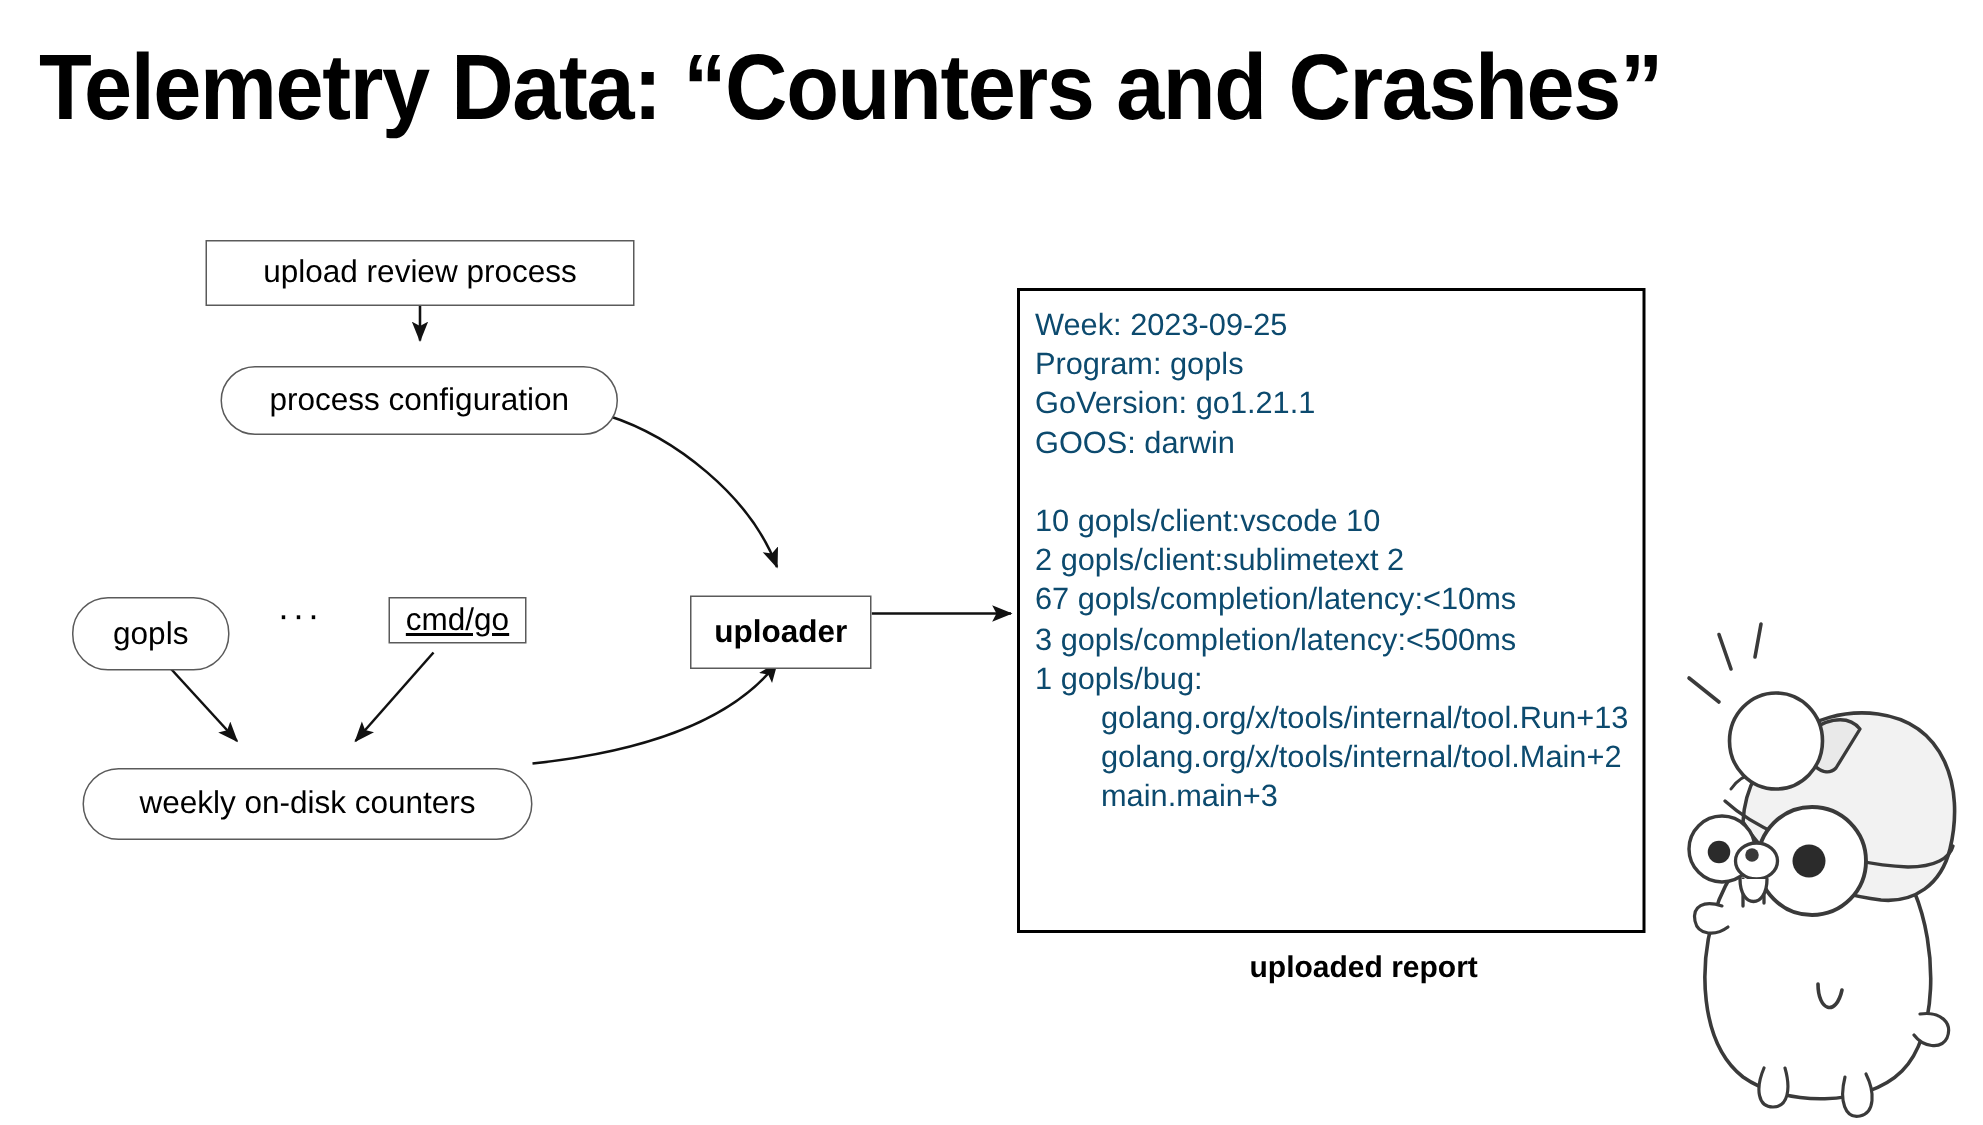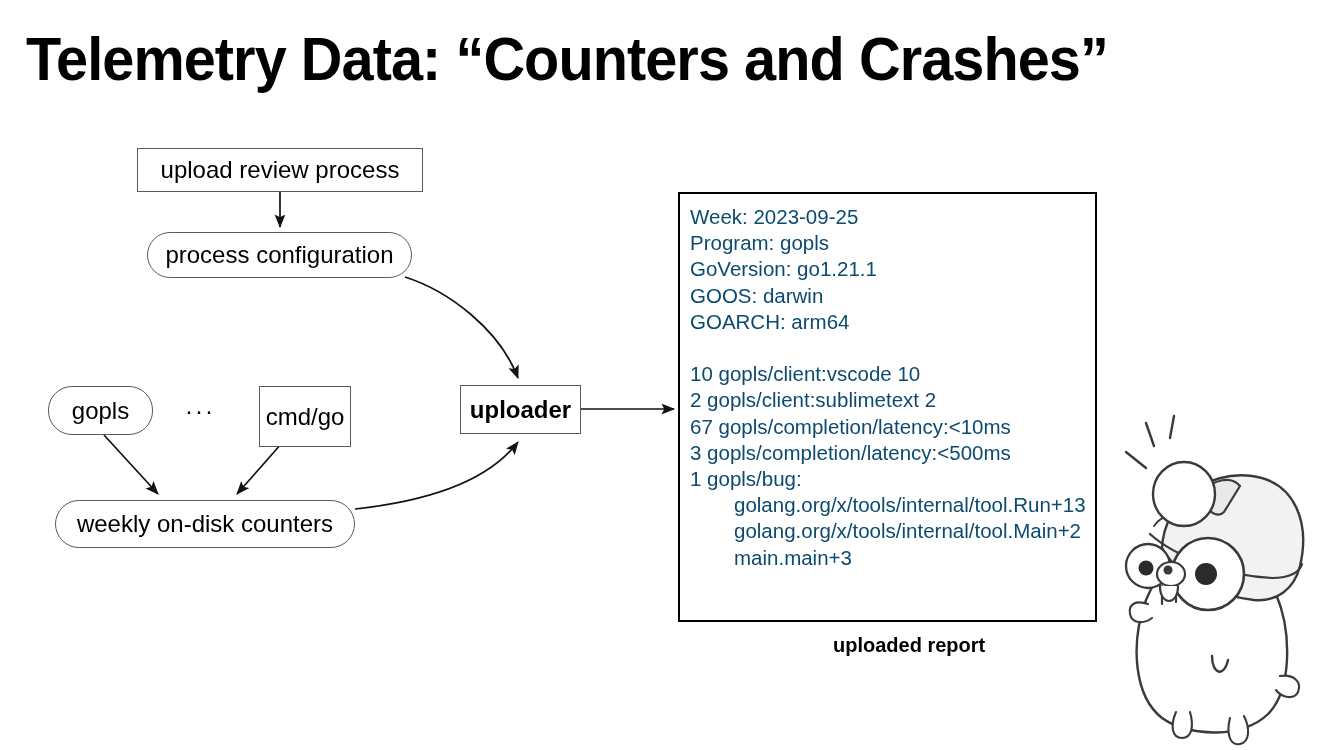--- a/index.html
+++ b/index.html
@@ -48,43 +48,44 @@
     height: 470px;
   }
 
   .node {
     position: absolute;
     box-sizing: border-box;
     background: #ffffff;
     display: flex;
     align-items: center;
     justify-content: center;
-    font-size: 24px;
+    font-size: 21px;
     color: #000000;
     white-space: nowrap;
+    margin-top: 12px;
   }
   .node.rect {
     border: 1.6px solid #5a5a5a;
   }
   .node.pill {
     border: 1.6px solid #5a5a5a;
     border-radius: 999px;
   }
   .ellipsis {
     position: absolute;
     font-size: 24px;
     letter-spacing: 2px;
     color: #000000;
   }
 
   
   #node-upload-review   { left: 137px; top: 28px;  width: 286px; height: 44px; }
   #node-upload-config   { left: 147px; top: 112px; width: 265px; height: 46px; }
   #node-gopls           { left: 48px;  top: 266px; width: 105px; height: 49px; border-radius: 24px; }
-  #node-cmdgo           { left: 259px; top: 266px; width: 92px;  height: 61px; }
+  #node-cmdgo           { left: 259px; top: 266px; width: 92px;  height: 31px; text-decoration: underline; }
   #node-uploader        { left: 460px; top: 265px; width: 121px; height: 49px; font-weight: bold; }
   #node-weekly-counters { left: 55px;  top: 380px; width: 300px; height: 48px; }
   #diagram-ellipsis     { left: 185px; top: 277px; }
 
   
   #report-box {
     position: absolute;
     left: 678px;
     top: 192px;
     width: 419px;
@@ -162,21 +163,20 @@
   <div class="node rect" id="node-uploader">uploader</div>
 
   <div class="node pill" id="node-weekly-counters">weekly on-disk counters</div>
 </div>
 
 <div id="report-box">
     <div class="report-line">Week: 2023-09-25</div>
     <div class="report-line">Program: gopls</div>
     <div class="report-line">GoVersion: go1.21.1</div>
     <div class="report-line">GOOS: darwin</div>
-    <div class="report-line">GOARCH: arm64</div>
     <div class="report-line blank"></div>
     <div class="report-line">10 gopls/client:vscode 10</div>
     <div class="report-line">2 gopls/client:sublimetext 2</div>
     <div class="report-line">67 gopls/completion/latency:&lt;10ms</div>
     <div class="report-line">3 gopls/completion/latency:&lt;500ms</div>
     <div class="report-line">1 gopls/bug:</div>
     <div class="report-line indent">golang.org/x/tools/internal/tool.Run+13</div>
     <div class="report-line indent">golang.org/x/tools/internal/tool.Main+2</div>
     <div class="report-line indent">main.main+3</div>
   </div>

